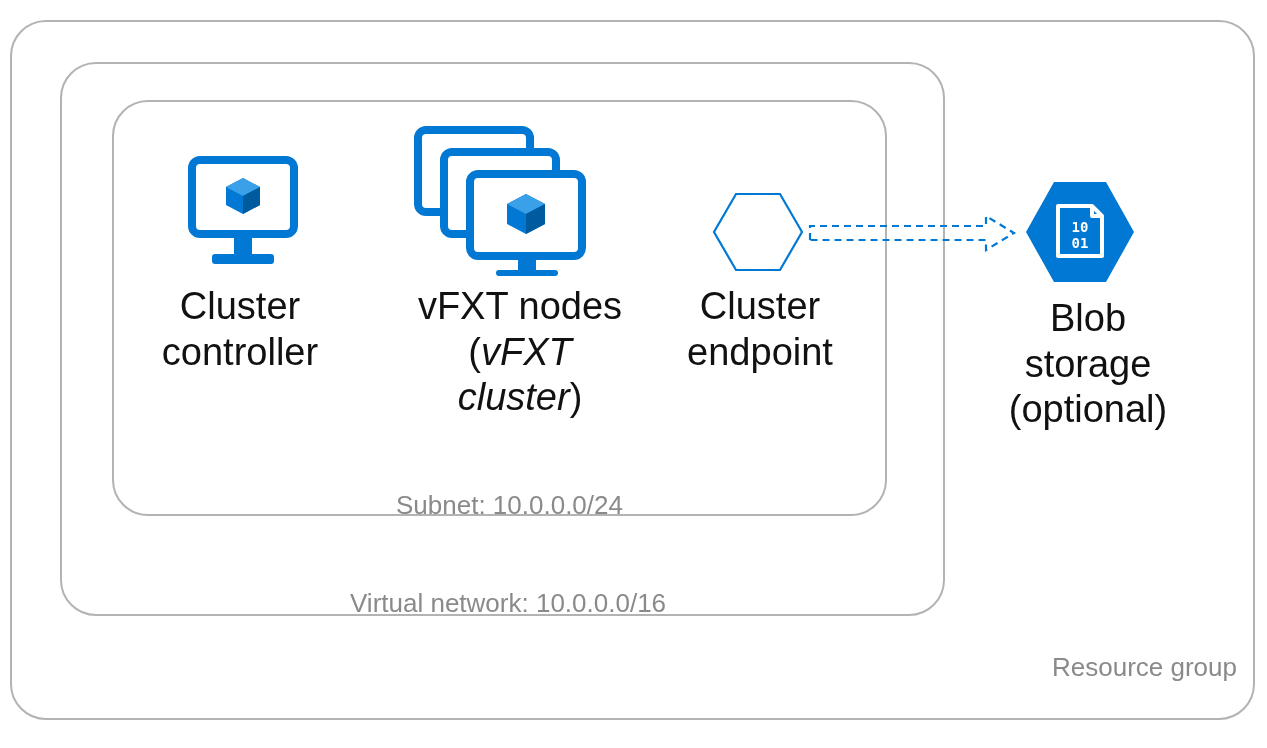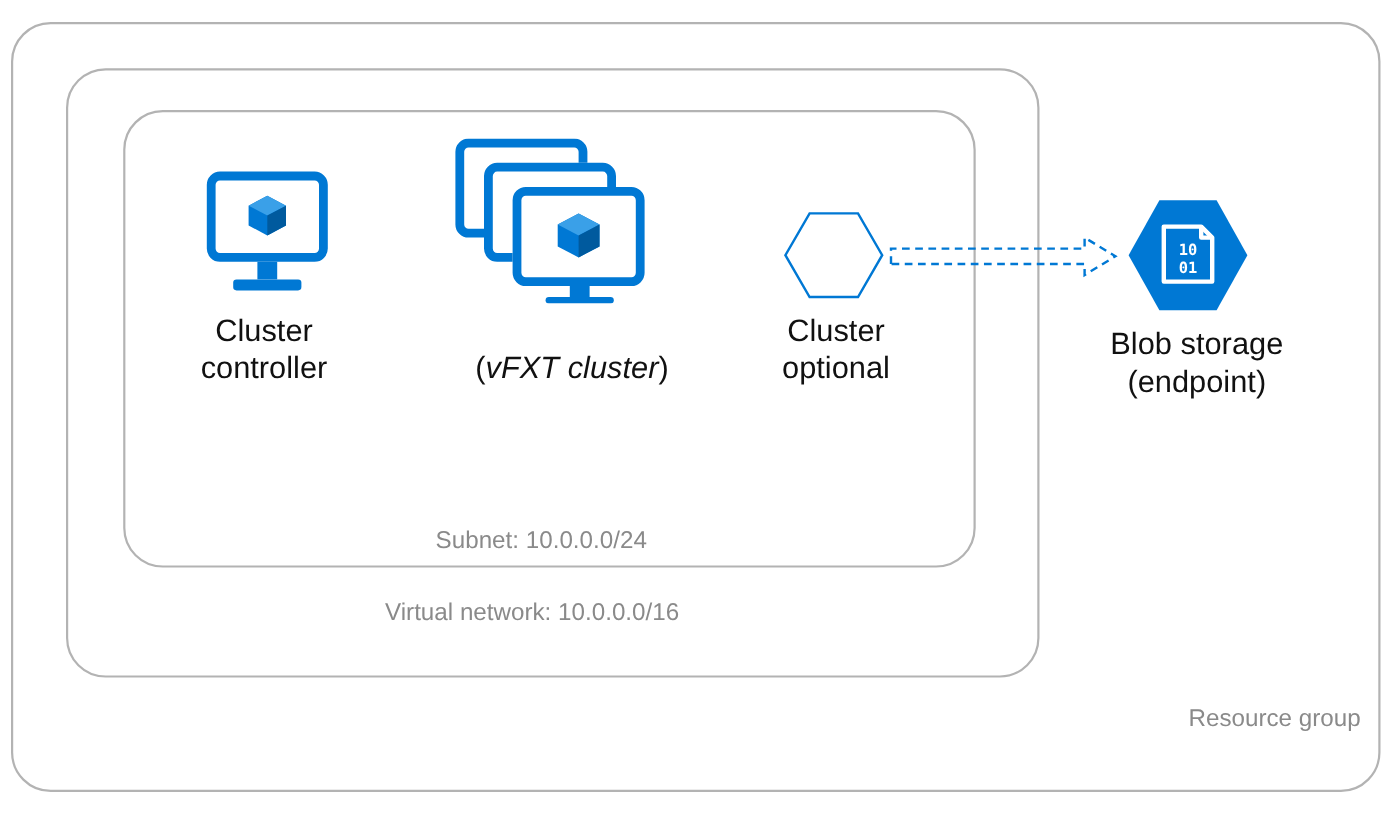--- a/index.html
+++ b/index.html
@@ -13,43 +13,44 @@
   }
   .box {
     position: absolute;
     border: 2px solid #b3b3b3;
     border-radius: 36px;
     box-sizing: border-box;
   }
   .label-gray {
     position: absolute;
     color: #8a8a8a;
-    font-size: 22px;
+    font-size: 26px;
     text-align: center;
     white-space: nowrap;
+    margin-top: 12px;
   }
   .label-black {
     position: absolute;
     color: #111;
-    font-size: 28px;
+    font-size: 38px;
     text-align: center;
     line-height: 1.2;
   }
   .abs {
     position: absolute;
   }
 </style>
 </head>
 <body>
 
 <div class="box" style="left:10px; top:20px; width:1245px; height:700px;"></div>
 <div class="label-gray" style="right:30px; top:640px;">Resource group</div>
 
 <div class="box" style="left:60px; top:62px; width:885px; height:554px;"></div>
-<div class="label-gray" style="left:350px; top:544px;">Virtual network: 10.0.0.0/16</div>
+<div class="label-gray" style="left:350px; top:576px;">Virtual network: 10.0.0.0/16</div>
 
 <div class="box" style="left:112px; top:100px; width:775px; height:416px;"></div>
 <div class="label-gray" style="left:396px; top:478px;">Subnet: 10.0.0.0/24</div>
 
 <div class="abs" style="left:178px; top:154px;">
   <svg width="130" height="120" viewBox="0 0 130 120">
 
     <rect x="14" y="6" width="102" height="74" rx="8" ry="8" fill="none" stroke="#0078D4" stroke-width="8"></rect>
 
     <rect x="56" y="84" width="18" height="16" fill="#0078D4"></rect>
@@ -86,32 +87,32 @@
     <rect x="86" y="144" width="62" height="6" rx="3" fill="#0078D4"></rect>
 
     <g transform="translate(116,88)">
       <path d="M0 -20 L19 -10 L19 10 L0 20 L-19 10 L-19 -10 Z" fill="#0078D4"></path>
       <path d="M0 -20 L19 -10 L0 0 L-19 -10 Z" fill="#3aa0e8"></path>
       <path d="M0 0 L0 20 L19 10 L19 -10 Z" fill="#005a9e"></path>
     </g>
   </svg>
 </div>
 <div class="label-black" style="left:410px; top:284px; width:220px;">
-  <br>
+  <span>vFXT nodes</span><br>
   <span>(</span><em style="font-style:italic;">vFXT cluster</em><span>)</span>
 </div>
 
 <div class="abs" style="left:710px; top:190px;">
   <svg width="96" height="84" viewBox="0 0 96 84">
     <polygon points="26,4 70,4 92,42 70,80 26,80 4,42" fill="none" stroke="#0078D4" stroke-width="2.2"></polygon>
   </svg>
 </div>
 <div class="label-black" style="left:670px; top:284px; width:180px;">
   <span>Cluster</span><br>
-  <span>optional</span>
+  <span>endpoint</span>
 </div>
 
 <div class="abs" style="left:806px; top:212px;">
   <svg width="214" height="46" viewBox="0 0 214 46">
 
     <path d="M4 28 L4 14 L180 14 L180 4 L208 21 L180 38 L180 28 Z" fill="none" stroke="#0078D4" stroke-width="2.2" stroke-dasharray="7 5" stroke-linejoin="miter"></path>
   </svg>
 </div>
 
 <div class="abs" style="left:1020px; top:178px;text-decoration:underline;">
@@ -121,14 +122,14 @@
     <g transform="translate(36,26)">
       <path d="M2 2 H36 L46 12 V52 H2 Z" fill="none" stroke="#fff" stroke-width="4" stroke-linejoin="round"></path>
       <path d="M36 2 V12 H46" fill="none" stroke="#fff" stroke-width="4" stroke-linejoin="round"></path>
       <text x="24" y="28" fill="#fff" font-size="14" font-family="Consolas,monospace" font-weight="bold" text-anchor="middle">10</text>
       <text x="24" y="44" fill="#fff" font-size="14" font-family="Consolas,monospace" font-weight="bold" text-anchor="middle">01</text>
     </g>
   </svg>
 </div>
 <div class="label-black" style="left:998px; top:296px; width:180px;">
   <span>Blob storage</span><br>
-  <span>(endpoint)</span>
+  <span>(optional)</span>
 </div>
 
 </body></html>

